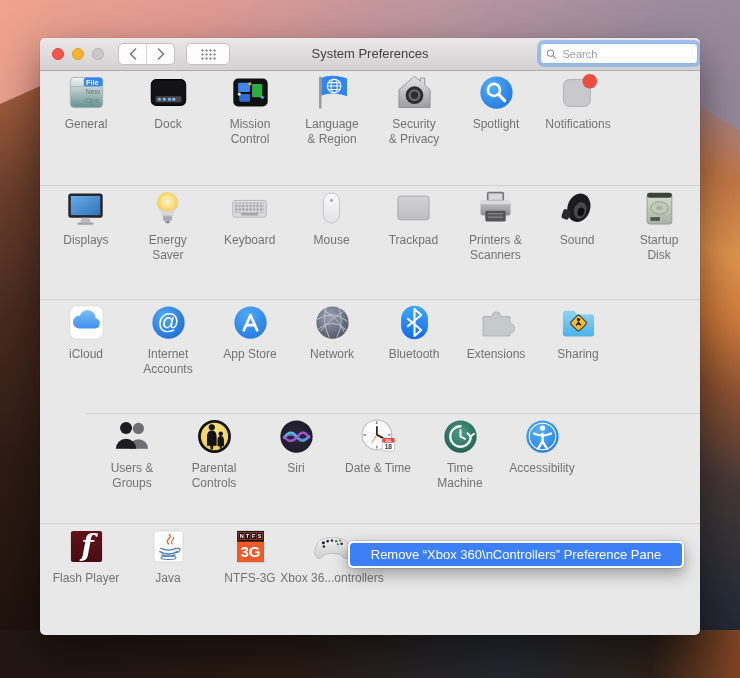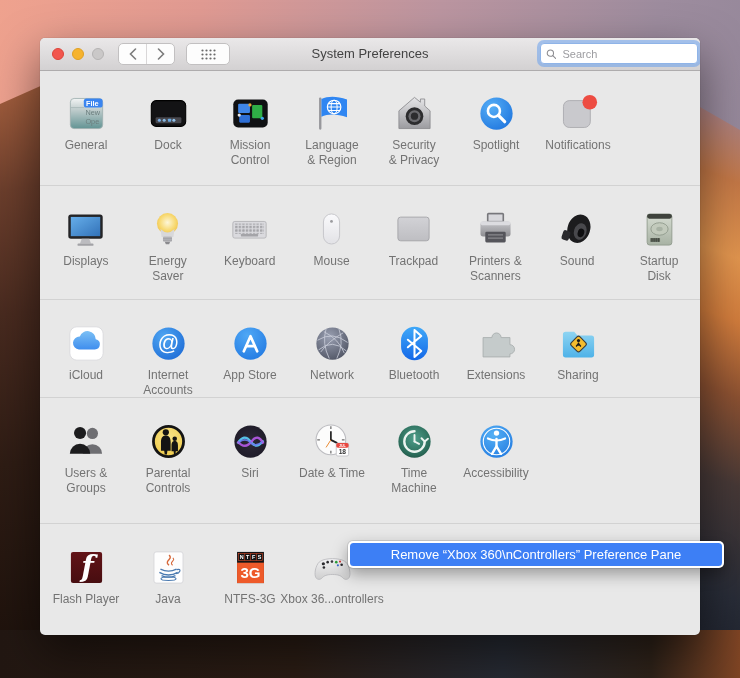--- a/index.html
+++ b/index.html
@@ -35,30 +35,30 @@
     box-shadow:0 0 0 3px rgba(106,160,236,.55);display:flex;align-items:center;padding:0 5px;}
   .search input{border:none;outline:none;background:transparent;font-size:11px;color:#ec4899;width:100%;margin-left:4px;font-family:"Liberation Sans",sans-serif;}
   .search input::placeholder{color:#9c9ca0;}
 
   
   .row{position:absolute;left:0;right:0;display:flex;padding-left:5px;box-sizing:border-box;}
   .row.sep{border-top:1px solid #d2d2d2;}
   .r1{top:32px;height:115px;}
   .r2{top:147px;height:114px;justify-content:flex-end;}
   .r3{top:261px;height:114px;}
-  .r4{top:359px;height:110px;}
+  .r4{top:375px;height:110px;margin-left:46px;}
   .r5{top:485px;height:112px;}
-  .cell{width:82px;display:flex;flex-direction:column;align-items:center;padding-top:21px;box-sizing:border-box;}
+  .cell{width:82px;display:flex;flex-direction:column;align-items:center;box-sizing:border-box;}
   .ic{width:44px;height:44px;display:flex;align-items:center;justify-content:center;}
   .ic svg{width:43px;height:43px;display:block;}
   .lbl{margin-top:3px;font-size:12px;line-height:15px;color:#737373;text-align:center;white-space:pre-line;}
   .lbl.nowrap{white-space:nowrap;}
 
   
-  .menu{position:absolute;left:348px;top:541px;width:376px;height:27px;background:#fff;border-radius:5px;padding:2px;box-sizing:border-box;
+  .menu{position:absolute;left:348px;top:541px;width:336px;height:27px;background:#fff;border-radius:5px;padding:2px;box-sizing:border-box;
     box-shadow:0 6px 16px rgba(0,0,0,.35),0 0 0 1px rgba(0,0,0,.1);}
   .menu-item{height:23px;border-radius:3.5px;background:#3d7ff5;color:#fff;font-size:13px;line-height:23px;text-align:center;}
 </style>
 </head>
 <body>
 
 <div class="stage">
   <div class="bg"></div>
   <div class="rockL"></div>
   <div class="rockR"></div>

